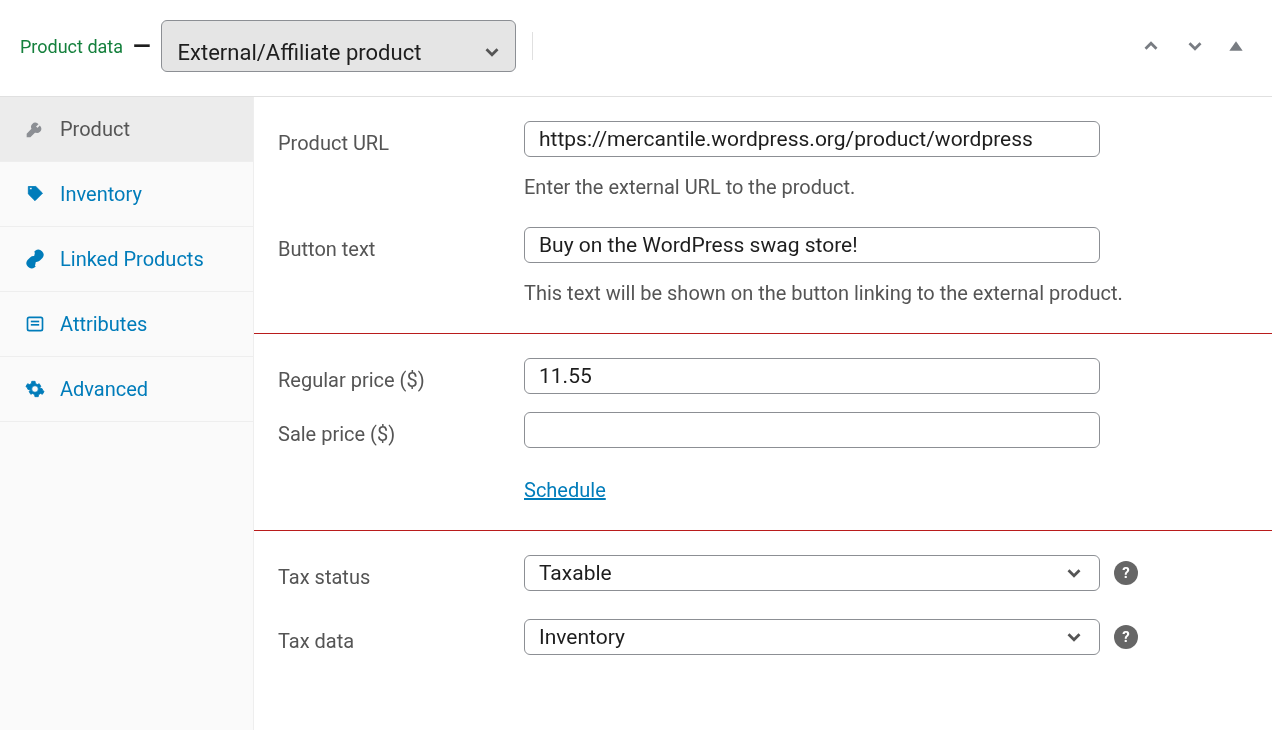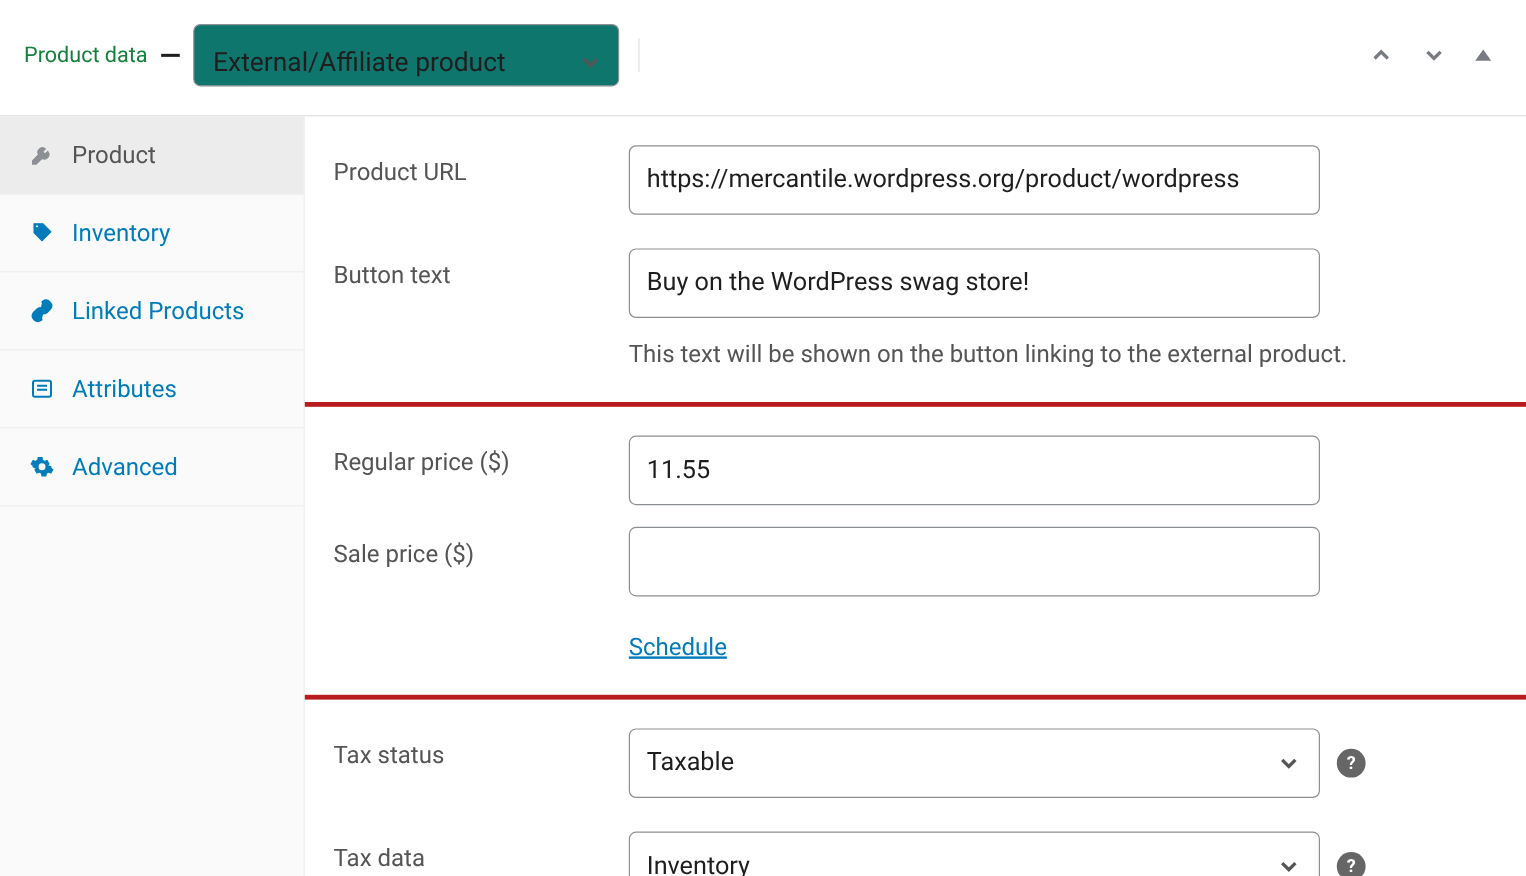--- a/index.html
+++ b/index.html
@@ -35,21 +35,21 @@
     display: inline-flex;
     align-items: center;
     justify-content: space-between;
     border: 1px solid #8c8f94;
     border-radius: 6px;
     padding: 16px 12px 4px 16px;
     font-size: 22px;
     color: #1e1e1e;
     height: 52px;
     min-width: 355px;
-    background: #0f766e;
+    background: #e5e5e5;
     cursor: pointer;
   }
   .type-select .chev { margin-left: 10px; display:flex; }
   .header-spacer { flex: 1; }
   .hdr-sep {
     width: 1px;
     height: 28px;
     background: #e0e0e0;
     margin: 0 16px;
   }
@@ -88,39 +88,39 @@
   .sidebar-item .icon { width: 22px; height: 22px; display:flex; align-items:center; justify-content:center; }
   .sidebar-item.active .icon svg { stroke: #8c8f94; fill:#8c8f94; }
   .sidebar-item:not(.active) .icon svg { stroke: #007cba; fill:#007cba; }
 
   .content {
     flex: 1;
     padding: 0;
   }
   .group {
     padding: 24px 24px 28px 24px;
-    border-bottom: 4px solid #b91c1c;
+    border-bottom: 1px solid #b91c1c;
   }
   .group:last-child { border-bottom: none; }
   .row {
     display: flex;
     align-items: flex-start;
     margin-bottom: 18px;
   }
   .row:last-child { margin-bottom: 0; }
   .row-label {
     width: 246px;
     padding-top: 10px;
     font-size: 20px;
     color: #555;
   }
   .row-field { flex: 0 0 auto; display:flex; align-items:center; gap:14px; }
   .text-input, .select {
     width: 576px;
-    height: 58px;
+    height: 36px;
     border: 1px solid #8c8f94;
     border-radius: 6px;
     padding: 0 14px;
     font-size: 21px;
     color: #1e1e1e;
     background: #fff;
     font-family: inherit;
   }
   .select {
     display: flex;
@@ -244,20 +244,21 @@
 
     <div class="content">
 
       <div class="group">
         <div class="row">
           <div class="row-label">Product URL</div>
           <div class="row-field">
             <input class="text-input" type="text" value="https://mercantile.wordpress.org/product/wordpress" style="">
           </div>
         </div>
+        <div class="help-text">Enter the external URL to the product.</div>
 
         <div class="row" style="margin-top:28px">
           <div class="row-label">Button text</div>
           <div class="row-field">
             <input class="text-input" type="text" value="Buy on the WordPress swag store!" style="">
           </div>
         </div>
         <div class="help-text">This text will be shown on the button linking to the external product.</div>
       </div>
 

